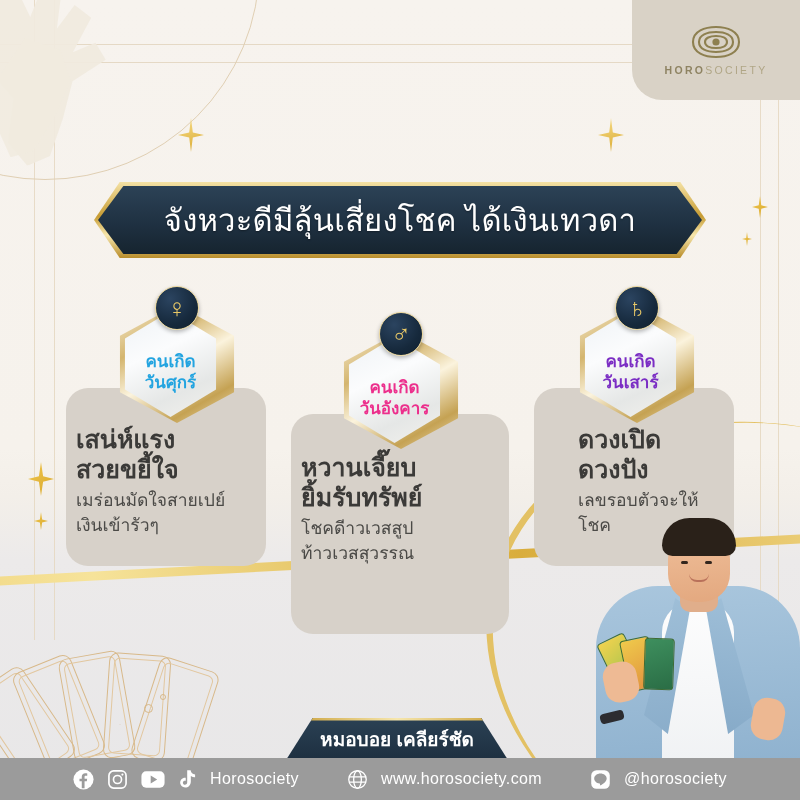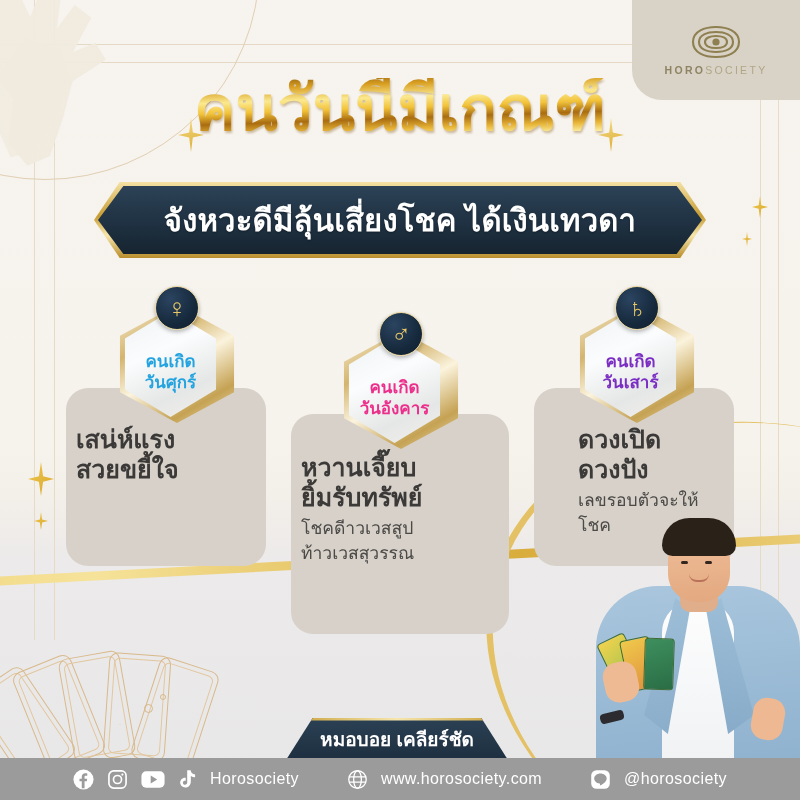--- a/index.html
+++ b/index.html
@@ -71,21 +71,21 @@
      clip-path:polygon(50% 0%,57% 43%,100% 50%,57% 57%,50% 100%,43% 57%,0% 50%,43% 43%); }
 
   
   .banner { position:absolute; left:98px; top:186px; width:604px; height:68px;
             background:linear-gradient(180deg,#2c4256 0%,#1f3142 55%,#16242f 100%);
             clip-path:polygon(4.2% 0%,95.8% 0%,100% 50%,95.8% 100%,4.2% 100%,0% 50%);
             display:flex; align-items:center; justify-content:center; }
   .banner-frame { position:absolute; left:94px; top:182px; width:612px; height:76px;
             background:linear-gradient(180deg,#f4e1a4,#c79c33 45%,#f6e6ad 70%,#b98d2a);
             clip-path:polygon(4.2% 0%,95.8% 0%,100% 50%,95.8% 100%,4.2% 100%,0% 50%); }
-  .banner-text { color:#fff; font-size:31px; font-weight:700; letter-spacing:.2px;
+  .banner-text { color:#fff; font-size:31px; font-weight:400; letter-spacing:.2px;
                  text-shadow:0 1px 2px rgba(0,0,0,.35); white-space:nowrap; }
 
   
   .card { position:absolute; background:#d7d1c9; border-radius:22px; }
   .card-body { position:absolute; left:0; right:0; text-align:left; padding:0 10px; }
   .card-title { font-size:25px; font-weight:700; color:#3b3a38; line-height:1.2; white-space:pre-line; }
   .card-sub { margin-top:4px; font-size:17.5px; color:#4b4a47; line-height:1.42; white-space:pre-line; }
 
   .hexwrap { position:absolute; width:132px; height:132px; }
   .hex-gold { position:absolute; left:2px; top:5px; width:124px; height:118px;
@@ -192,21 +192,20 @@
         <path d="M9 17 C9 10 17 7 26 7 C35 7 43 10 43 17 C43 24 35 27 26 27 C17 27 9 24 9 17 Z"></path>
         <path d="M15 17 C15 13 20 11 26 11 C32 11 37 13 37 17 C37 21 32 23 26 23 C20 23 15 21 15 17 Z"></path>
       </g>
       <circle cx="26" cy="17" r="3.6" fill="#8e8050"></circle>
     </svg>
     <div class="logo-text"><span>HORO</span><span class="soft">SOCIETY</span></div>
   </div>
 
   <div class="headline-wrap">
     <div class="hstar" style="left:178px;"></div>
-    <div class="headline">คนวันนี้มีเกณฑ์</div>
     <div class="hstar" style="right:176px;"></div>
   </div>
 
   <div class="banner-frame"></div>
   <div class="banner">
     <span class="banner-text">จังหวะดีมีลุ้นเสี่ยงโชค ได้เงินเทวดา</span>
   </div>
 
   <div class="card" style="left:66px;top:388px;width:200px;height:178px;"></div>
   <div class="hexwrap" style="left:113px;top:300px;">
@@ -215,20 +214,22 @@
       <div class="hex-label" style="color:#23a4e0;">คนเกิด
 วันศุกร์</div>
     </div>
     <div class="planet" style="left:42px;top:-14px;">
         <span>♀</span>
       </div>
   </div>
   <div class="card-body" style="left:66px;width:200px;top:424px;">
     <div class="card-title">เสน่ห์แรง
 สวยขยี้ใจ</div>
+    <div class="card-sub">เมร่อนมัดใจสายเปย์
+เงินเข้ารัวๆ</div>
   </div>
 
   <div class="card" style="left:291px;top:414px;width:218px;height:220px;"></div>
   <div class="hexwrap" style="left:337px;top:326px;">
     <div class="hex-gold"></div>
     <div class="hex-inner">
       <div class="hex-label" style="color:#ec2f8c;">คนเกิด
 วันอังคาร</div>
     </div>
     <div class="planet" style="left:42px;top:-14px;">

